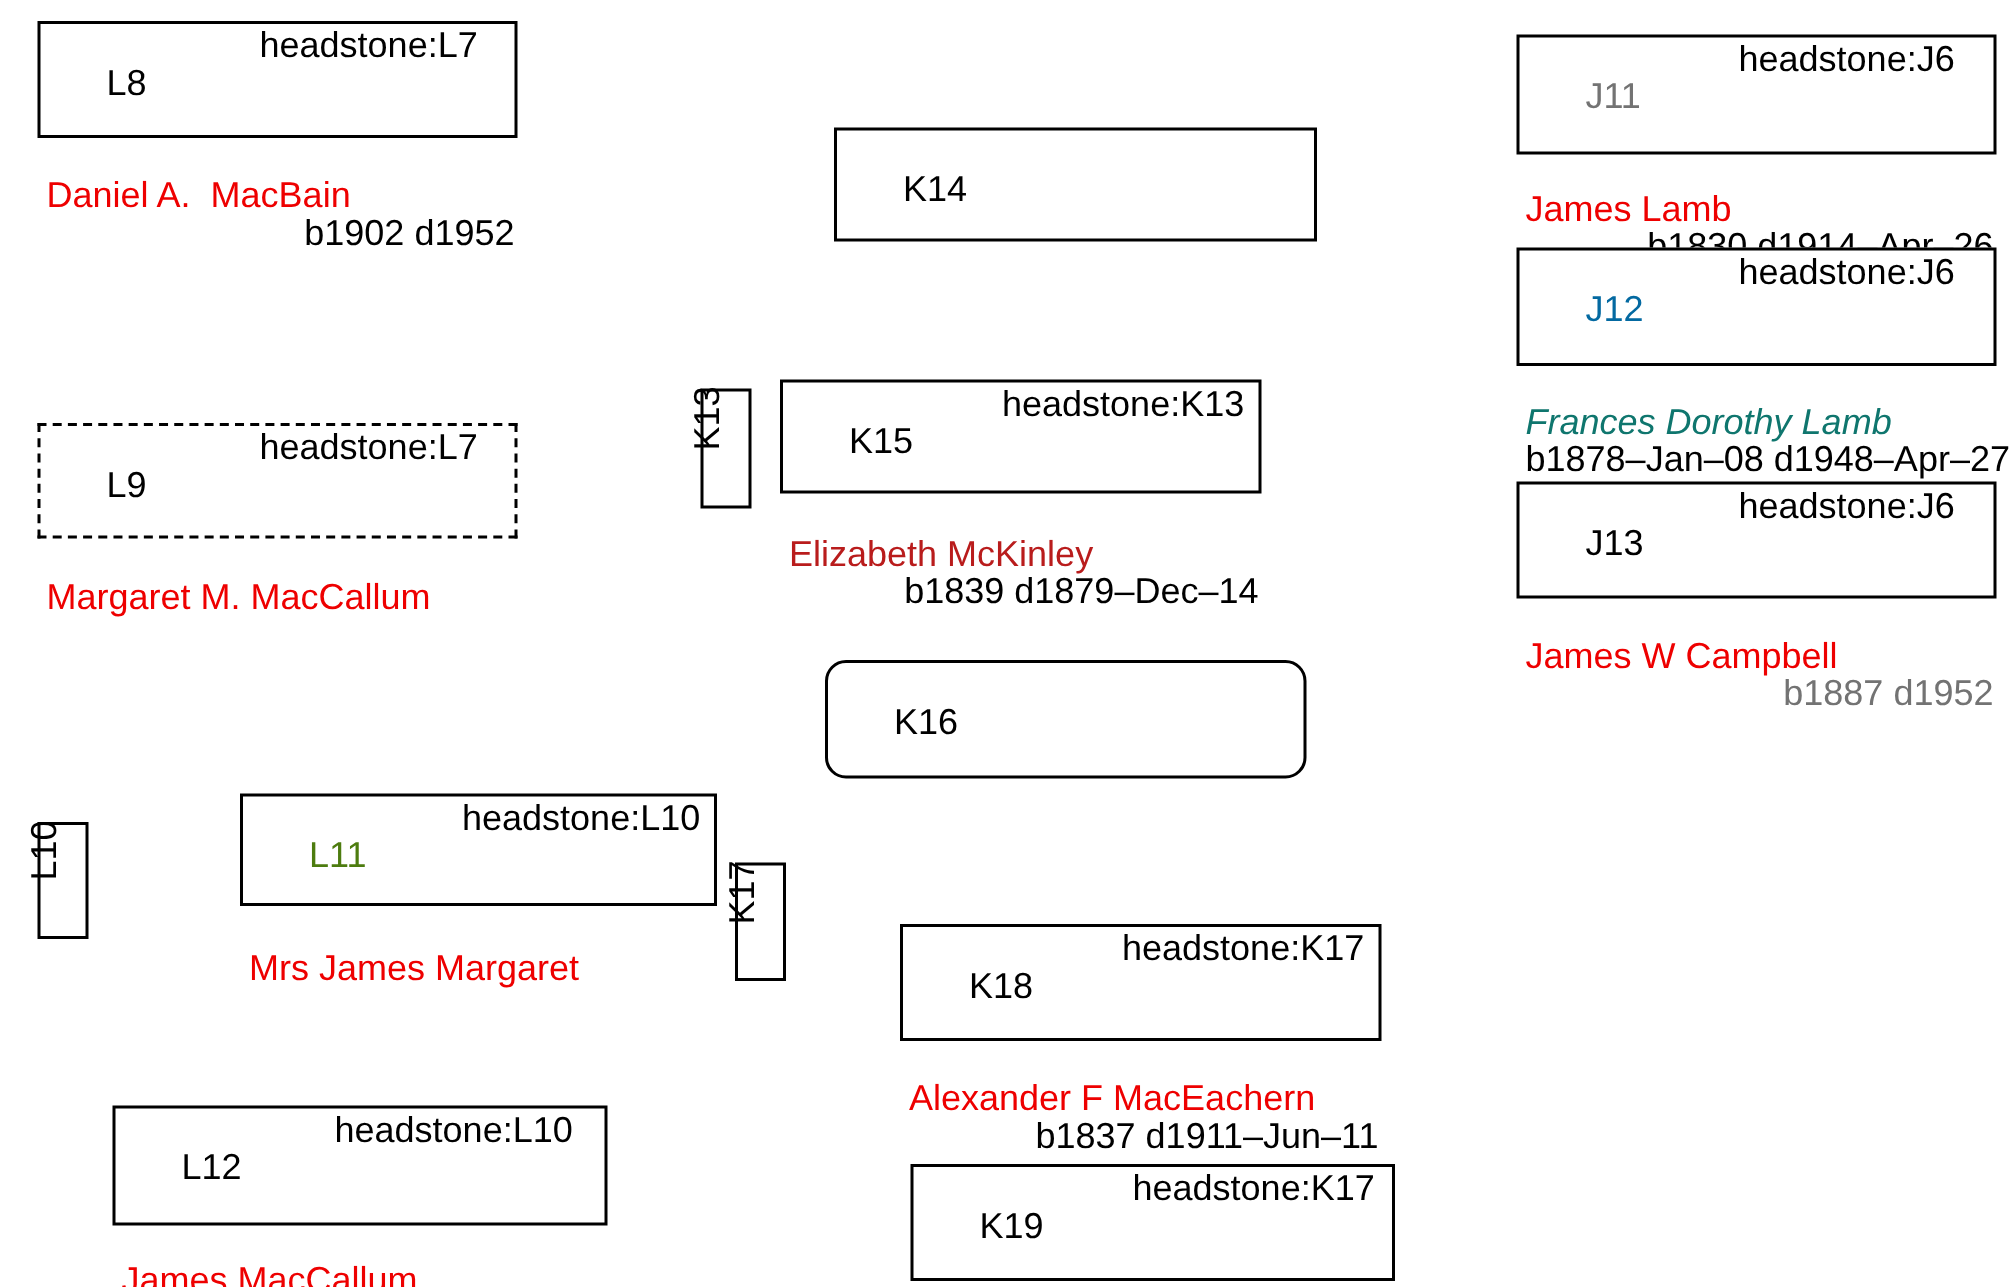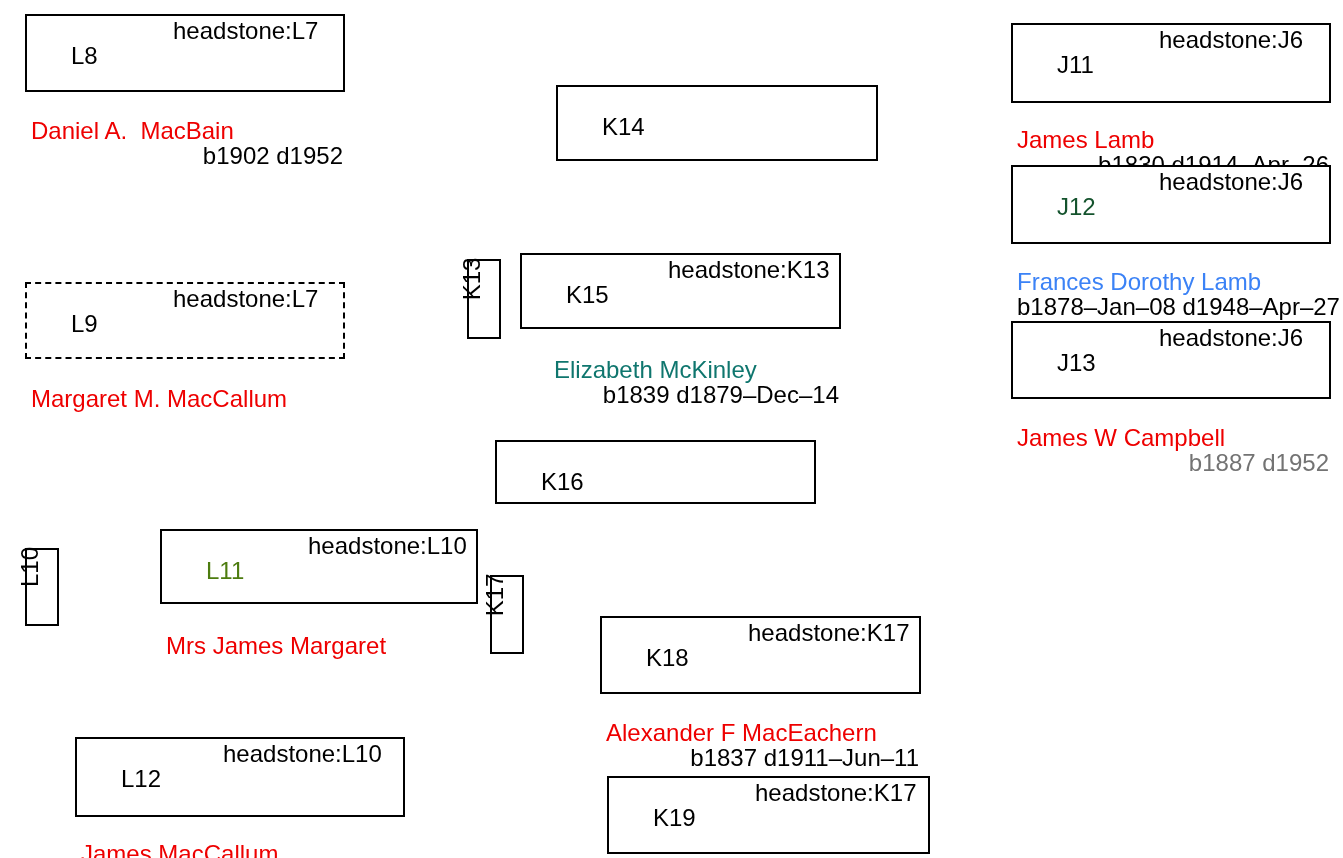--- a/index.html
+++ b/index.html
@@ -75,32 +75,32 @@
   </div>
     <div class="plot-box" style="left: 556px; top: 85px; width: 322px; height: 76px; border-color: rgb(0, 0, 0);">
     <div class="plot-line1">
       <span class="plot-id" style="color: rgb(0, 0, 0);">K14</span>
       
     </div>
 
   </div>
     <div class="plot-box" style="left: 1011px; top: 23px; width: 320px; height: 80px; border-color: rgb(0, 0, 0);">
     <div class="plot-line1">
-      <span class="plot-id" style="color: #000000;">J11</span>
+      <span class="plot-id" style="color: #737373;">J11</span>
       <span class="headstone-ref" style="color: rgb(0, 0, 0);">headstone:J6</span>
     </div>
     <div class="plot-name" style="color: rgb(238, 0, 0);">James Lamb</div>
     <div class="plot-dates" style="color: rgb(0, 0, 0);">b1830 d1914–Apr–26</div>
   </div>
     <div class="plot-box" style="left: 1011px; top: 165px; width: 320px; height: 79px; border-color: rgb(0, 0, 0);">
     <div class="plot-line1">
-      <span class="plot-id" style="color: #14532d;">J12</span>
+      <span class="plot-id" style="color: #0369a1;">J12</span>
       <span class="headstone-ref" style="color: rgb(0, 0, 0);">headstone:J6</span>
     </div>
-    <div class="plot-name" style="color: #3b82f6;">Frances Dorothy Lamb</div>
+    <div class="plot-name" style="color: #0f766e; font-style: italic;">Frances Dorothy Lamb</div>
     <div class="plot-dates" style="color: rgb(0, 0, 0);">b1878–Jan–08 d1948–Apr–27</div>
   </div>
     <div class="plot-box dashed" style="left: 25px; top: 282px; width: 320px; height: 77px; border-color: rgb(0, 0, 0);">
     <div class="plot-line1">
       <span class="plot-id" style="color: rgb(0, 0, 0);">L9</span>
       <span class="headstone-ref" style="color: rgb(0, 0, 0);">headstone:L7</span>
     </div>
     <div class="plot-name" style="color: rgb(238, 0, 0);">Margaret M. MacCallum</div>
   </div>
     <div class="plot-box vertical" style="left: 467px; top: 259px; width: 34px; height: 80px; border-color: rgb(0, 0, 0);">
@@ -108,32 +108,32 @@
       <span class="plot-id" style="color: rgb(0, 0, 0);">K13</span>
       
     </div>
 
   </div>
     <div class="plot-box" style="left: 520px; top: 253px; width: 321px; height: 76px; border-color: rgb(0, 0, 0);">
     <div class="plot-line1">
       <span class="plot-id" style="color: rgb(0, 0, 0);">K15</span>
       <span class="headstone-ref" style="color: rgb(0, 0, 0);">headstone:K13</span>
     </div>
-    <div class="plot-name" style="color: #0f766e; margin-left: 28px;">Elizabeth McKinley</div>
+    <div class="plot-name" style="color: #b91c1c;">Elizabeth McKinley</div>
     <div class="plot-dates" style="color: rgb(0, 0, 0);">b1839 d1879–Dec–14</div>
   </div>
     <div class="plot-box" style="left: 1011px; top: 321px; width: 320px; height: 78px; border-color: rgb(0, 0, 0);">
     <div class="plot-line1">
       <span class="plot-id" style="color: rgb(0, 0, 0);">J13</span>
       <span class="headstone-ref" style="color: rgb(0, 0, 0);">headstone:J6</span>
     </div>
     <div class="plot-name" style="color: rgb(238, 0, 0);">James W Campbell</div>
     <div class="plot-dates" style="color: #737373;">b1887 d1952</div>
   </div>
-    <div class="plot-box" style="left: 495px; top: 440px; width: 321px; height: 64px; border-color: rgb(0, 0, 0);">
+    <div class="plot-box" style="left: 550px; top: 440px; width: 321px; height: 79px; border-color: rgb(0, 0, 0); border-radius: 14px;">
     <div class="plot-line1">
       <span class="plot-id" style="color: rgb(0, 0, 0);">K16</span>
       
     </div>
 
   </div>
     <div class="plot-box vertical" style="left: 25px; top: 548px; width: 34px; height: 78px; border-color: rgb(0, 0, 0);">
     <div class="plot-line1">
       <span class="plot-id" style="color: rgb(0, 0, 0);">L10</span>
       

